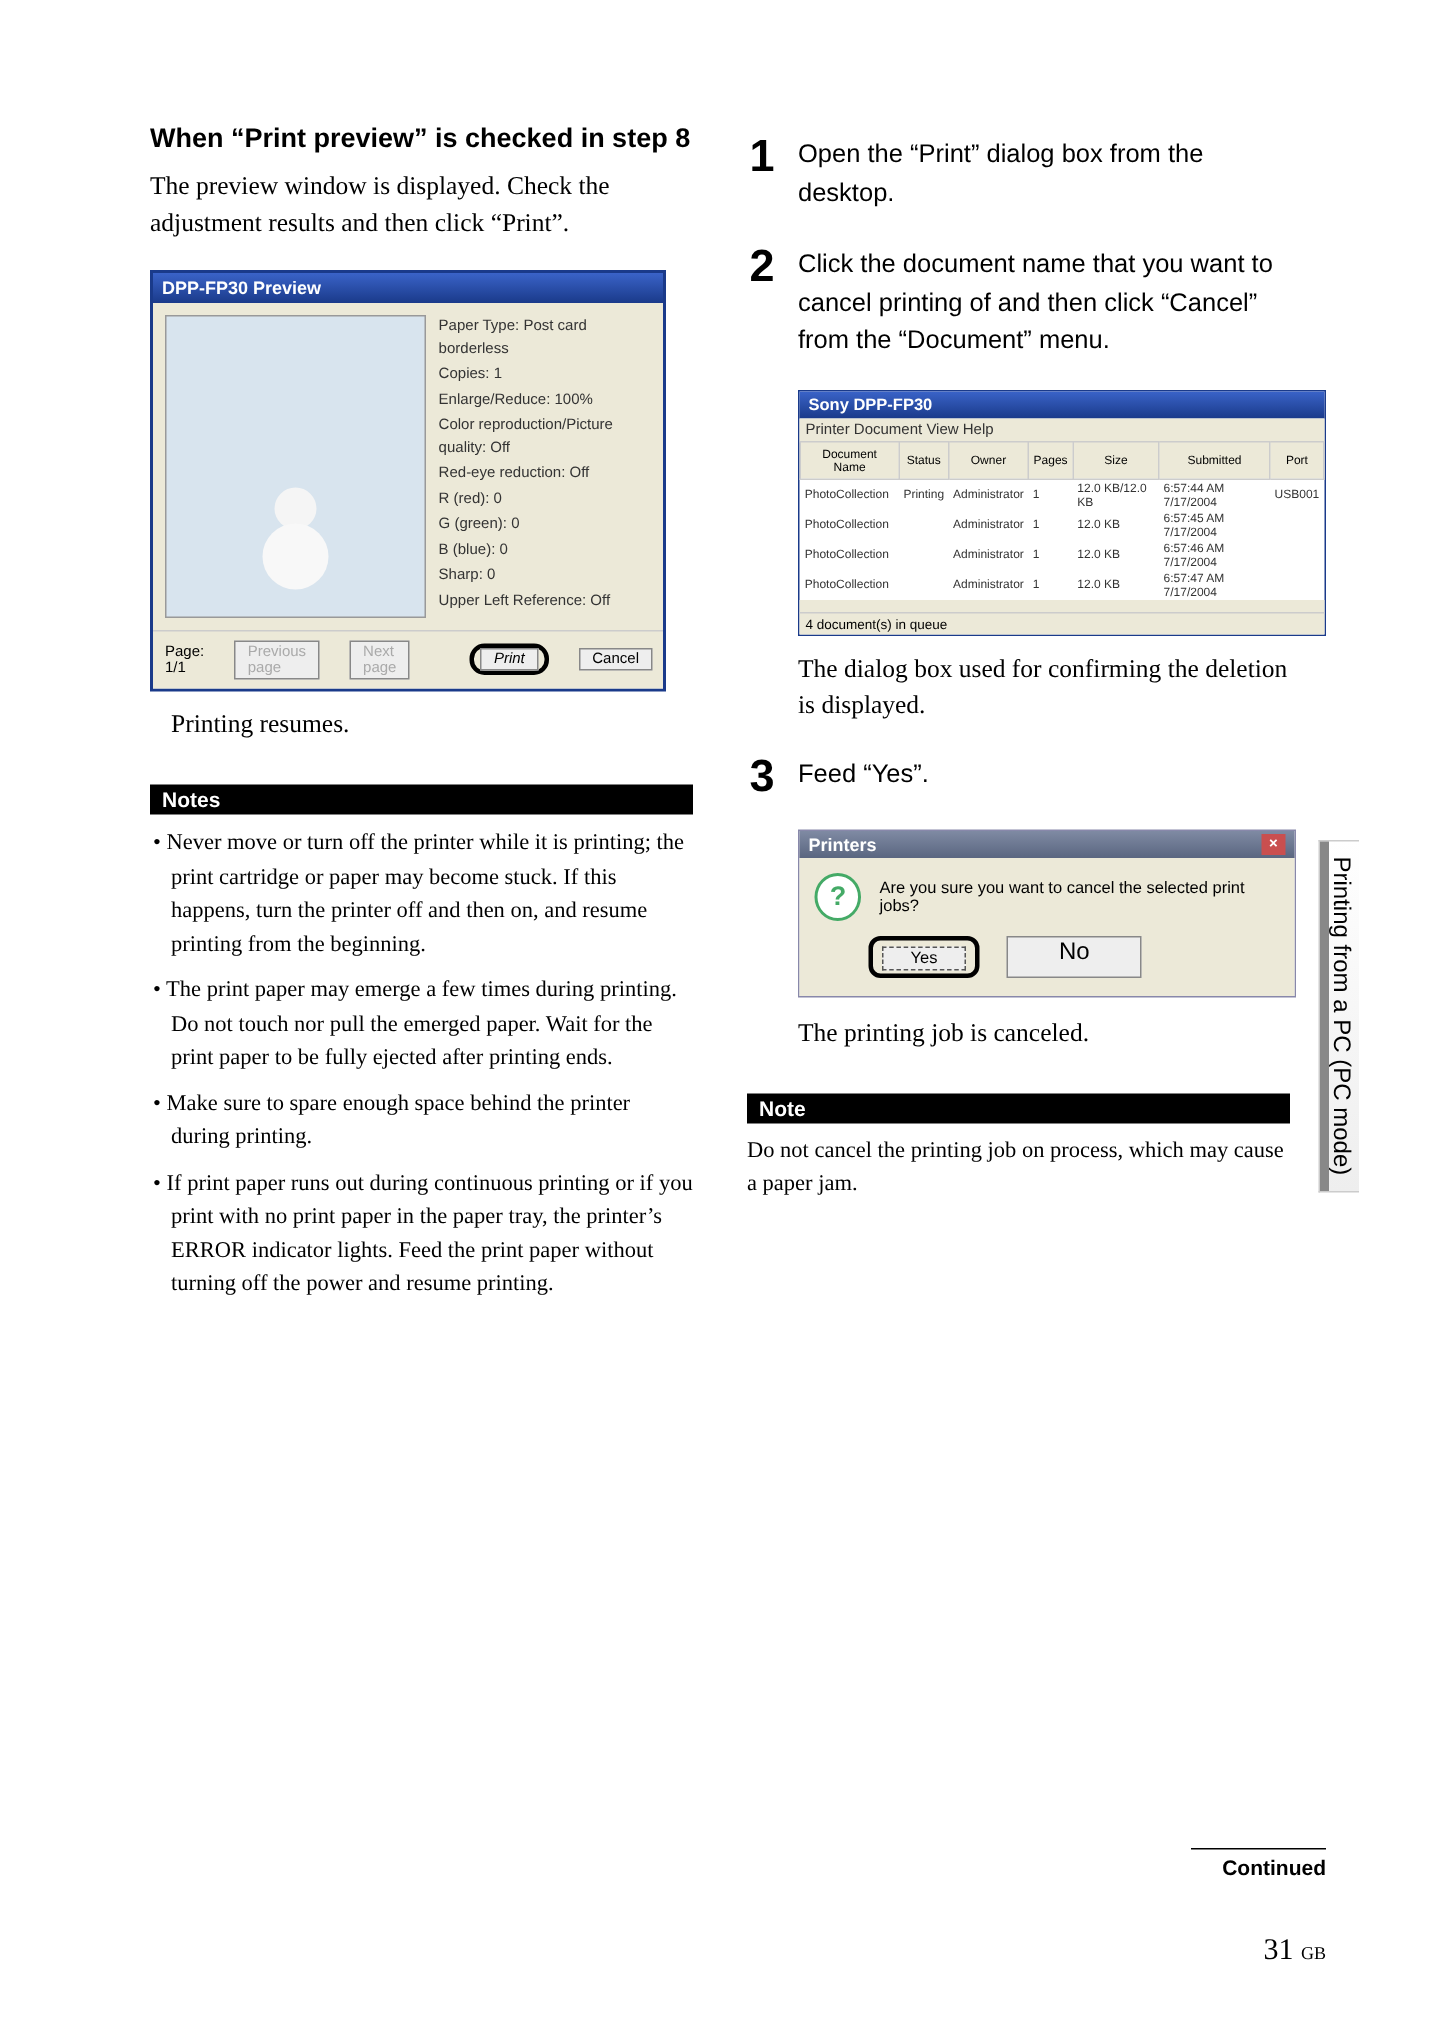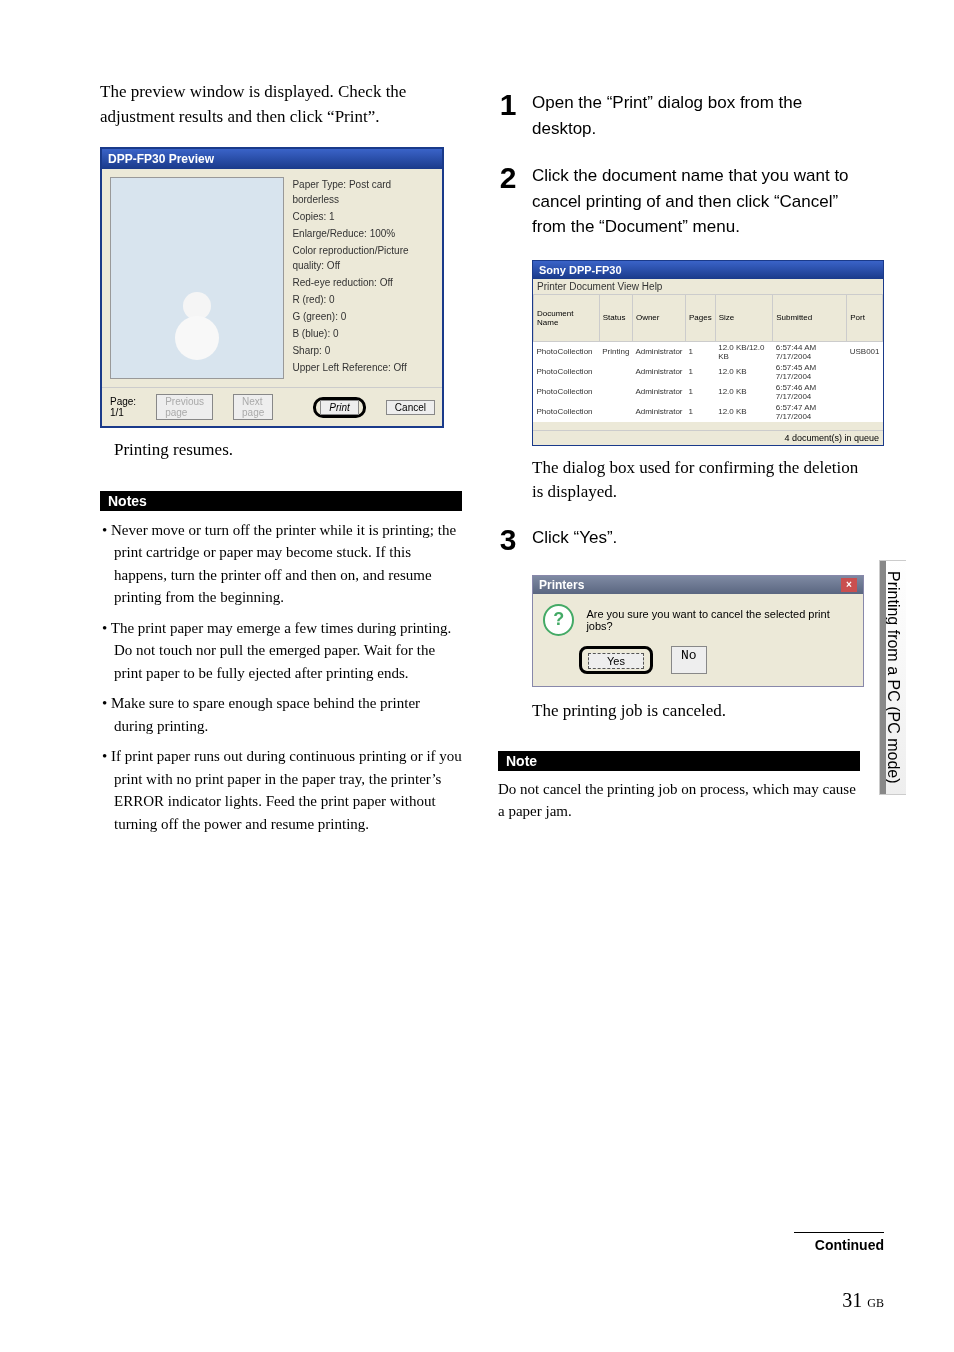--- a/index.html
+++ b/index.html
@@ -51,35 +51,35 @@
   .pv-footer { background:#ece9d8; border-top:1px solid #ccc; padding:6px 8px; display:flex; align-items:center; gap:20px; font-size:10px;}
   .pv-footer .spacer { flex:1; }
   .hl-ring { border:3px solid #000; border-radius:10px; padding:2px 4px;font-style:italic; }
   .win-btn { background:#eee; border:1px solid #888; padding:1px 8px; font-size:10px; }
 
   
   .queue { width:350px; border:1px solid #1a3a8a; font-family: Tahoma, Arial, sans-serif; font-size:9px; background:#fff; margin:8px 0 10px 34px;}
   .queue .titlebar { font-size:11px; }
   .queue .menubar { background:#ece9d8; padding:2px 4px; font-size:10px; color:#333;}
   .queue table { width:100%; border-collapse:collapse; font-size:8px;}
-  .queue th { text-align:left; background:#ece9d8; border:1px solid #ccc; padding:14px 3px; font-weight:normal;}
+  .queue th { text-align:center; background:#ece9d8; border:1px solid #ccc; padding:3px 3px; font-weight:normal;}
   .queue td { padding:1px 3px; color:#333;}
-  .queue .status { background:#ece9d8; border-top:1px solid #ccc; padding:2px 4px; font-size:9px;text-align:right;}
+  .queue .status { background:#ece9d8; border-top:1px solid #ccc; padding:2px 4px; font-size:9px;}
   .scroll-hint { height:8px; background:#ece9d8;}
 
   
   .confirm { width:330px; border:1px solid #88a; font-family: Tahoma, Arial, sans-serif; margin:8px 0 12px 34px; }
   .confirm .titlebar { background: linear-gradient(#7f8aa3,#5a6680); font-size:12px; padding:2px 6px; display:flex; justify-content:space-between; align-items:flex-end;}
   .confirm .close { background:#c94f4f; color:#fff; width:16px; height:14px; font-size:10px; text-align:center; line-height:14px;}
   .confirm .body { background:#ece9d8; padding:10px; display:flex; align-items:center; gap:12px; font-size:11px;}
   .qicon { width:28px;height:28px;border-radius:50%;border:2px solid #4a6;color:#4a6;display:flex;align-items:center;justify-content:center;font-size:18px;font-weight:bold; background:#fff;}
   .confirm .btns { background:#ece9d8; padding:0 10px 12px 46px; display:flex; gap:18px;}
   .hl-ring2 { border:3px solid #000; border-radius:8px; padding:2px 6px; }
   .dashed-btn { background:#eee; border:1px dashed #555; padding:1px 18px; font-size:11px;}
-  .plain-btn  { background:#eee; border:1px solid #888; padding:1px 9px; font-size:13px;font-family:Liberation Mono, monospace;}
+  .plain-btn  { background:#eee; border:1px solid #888; padding:1px 34px; font-size:16px;}
 
   
   .side-tab {
     position:absolute; right:48px; top:560px;
     writing-mode: vertical-rl; font-family: Arial, sans-serif;
     font-size:16px; padding:10px 4px;
     background: linear-gradient(#fff,#eee);
     border:1px solid #ccc; border-right:none;
   }
   .side-tab::before{content:"";position:absolute;left:0;top:0;bottom:0;width:6px;background:#888;}
@@ -87,20 +87,21 @@
   .footer .cont { font-family: Arial, sans-serif; font-size:14px; font-weight:bold; border-top:1px solid #000; padding-top:4px; display:inline-block; min-width:90px; margin-bottom:36px;}
   .footer .pnum { font-size:20px; }
   .footer .pnum .gb { font-size:12px; }
 </style>
 </head>
 <body>
 
 <div class="page">
 
   <div class="col">
+    <h3>When “Print preview” is checked in step 8</h3>
     <p>The preview window is displayed. Check the adjustment results and then click “Print”.</p>
 
     <div class="preview-window">
       <div class="titlebar">DPP-FP30 Preview</div>
       <div class="pv-body">
         <div class="pv-img">
           <div class="snowman"></div>
         </div>
         <div class="pv-info">
           <div>Paper Type: Post card borderless</div>
@@ -203,21 +204,21 @@
       </tbody>
         </table>
       <div class="scroll-hint"></div>
       <div class="status">4 document(s) in queue</div>
     </div>
 
     <p class="indent-body">The dialog box used for confirming the deletion is displayed.</p>
 
     <div class="step">
       <div class="step-num">3</div>
-      <div class="step-body">Click “Yes”.</div>
+      <div class="step-body">Feed “Yes”.</div>
     </div>
 
     <div class="confirm">
       <div class="titlebar">
         <span>Printers</span>
         <span class="close">×</span>
       </div>
       <div class="body">
         <span class="qicon">?</span>
         <span>Are you sure you want to cancel the selected print jobs?</span>

